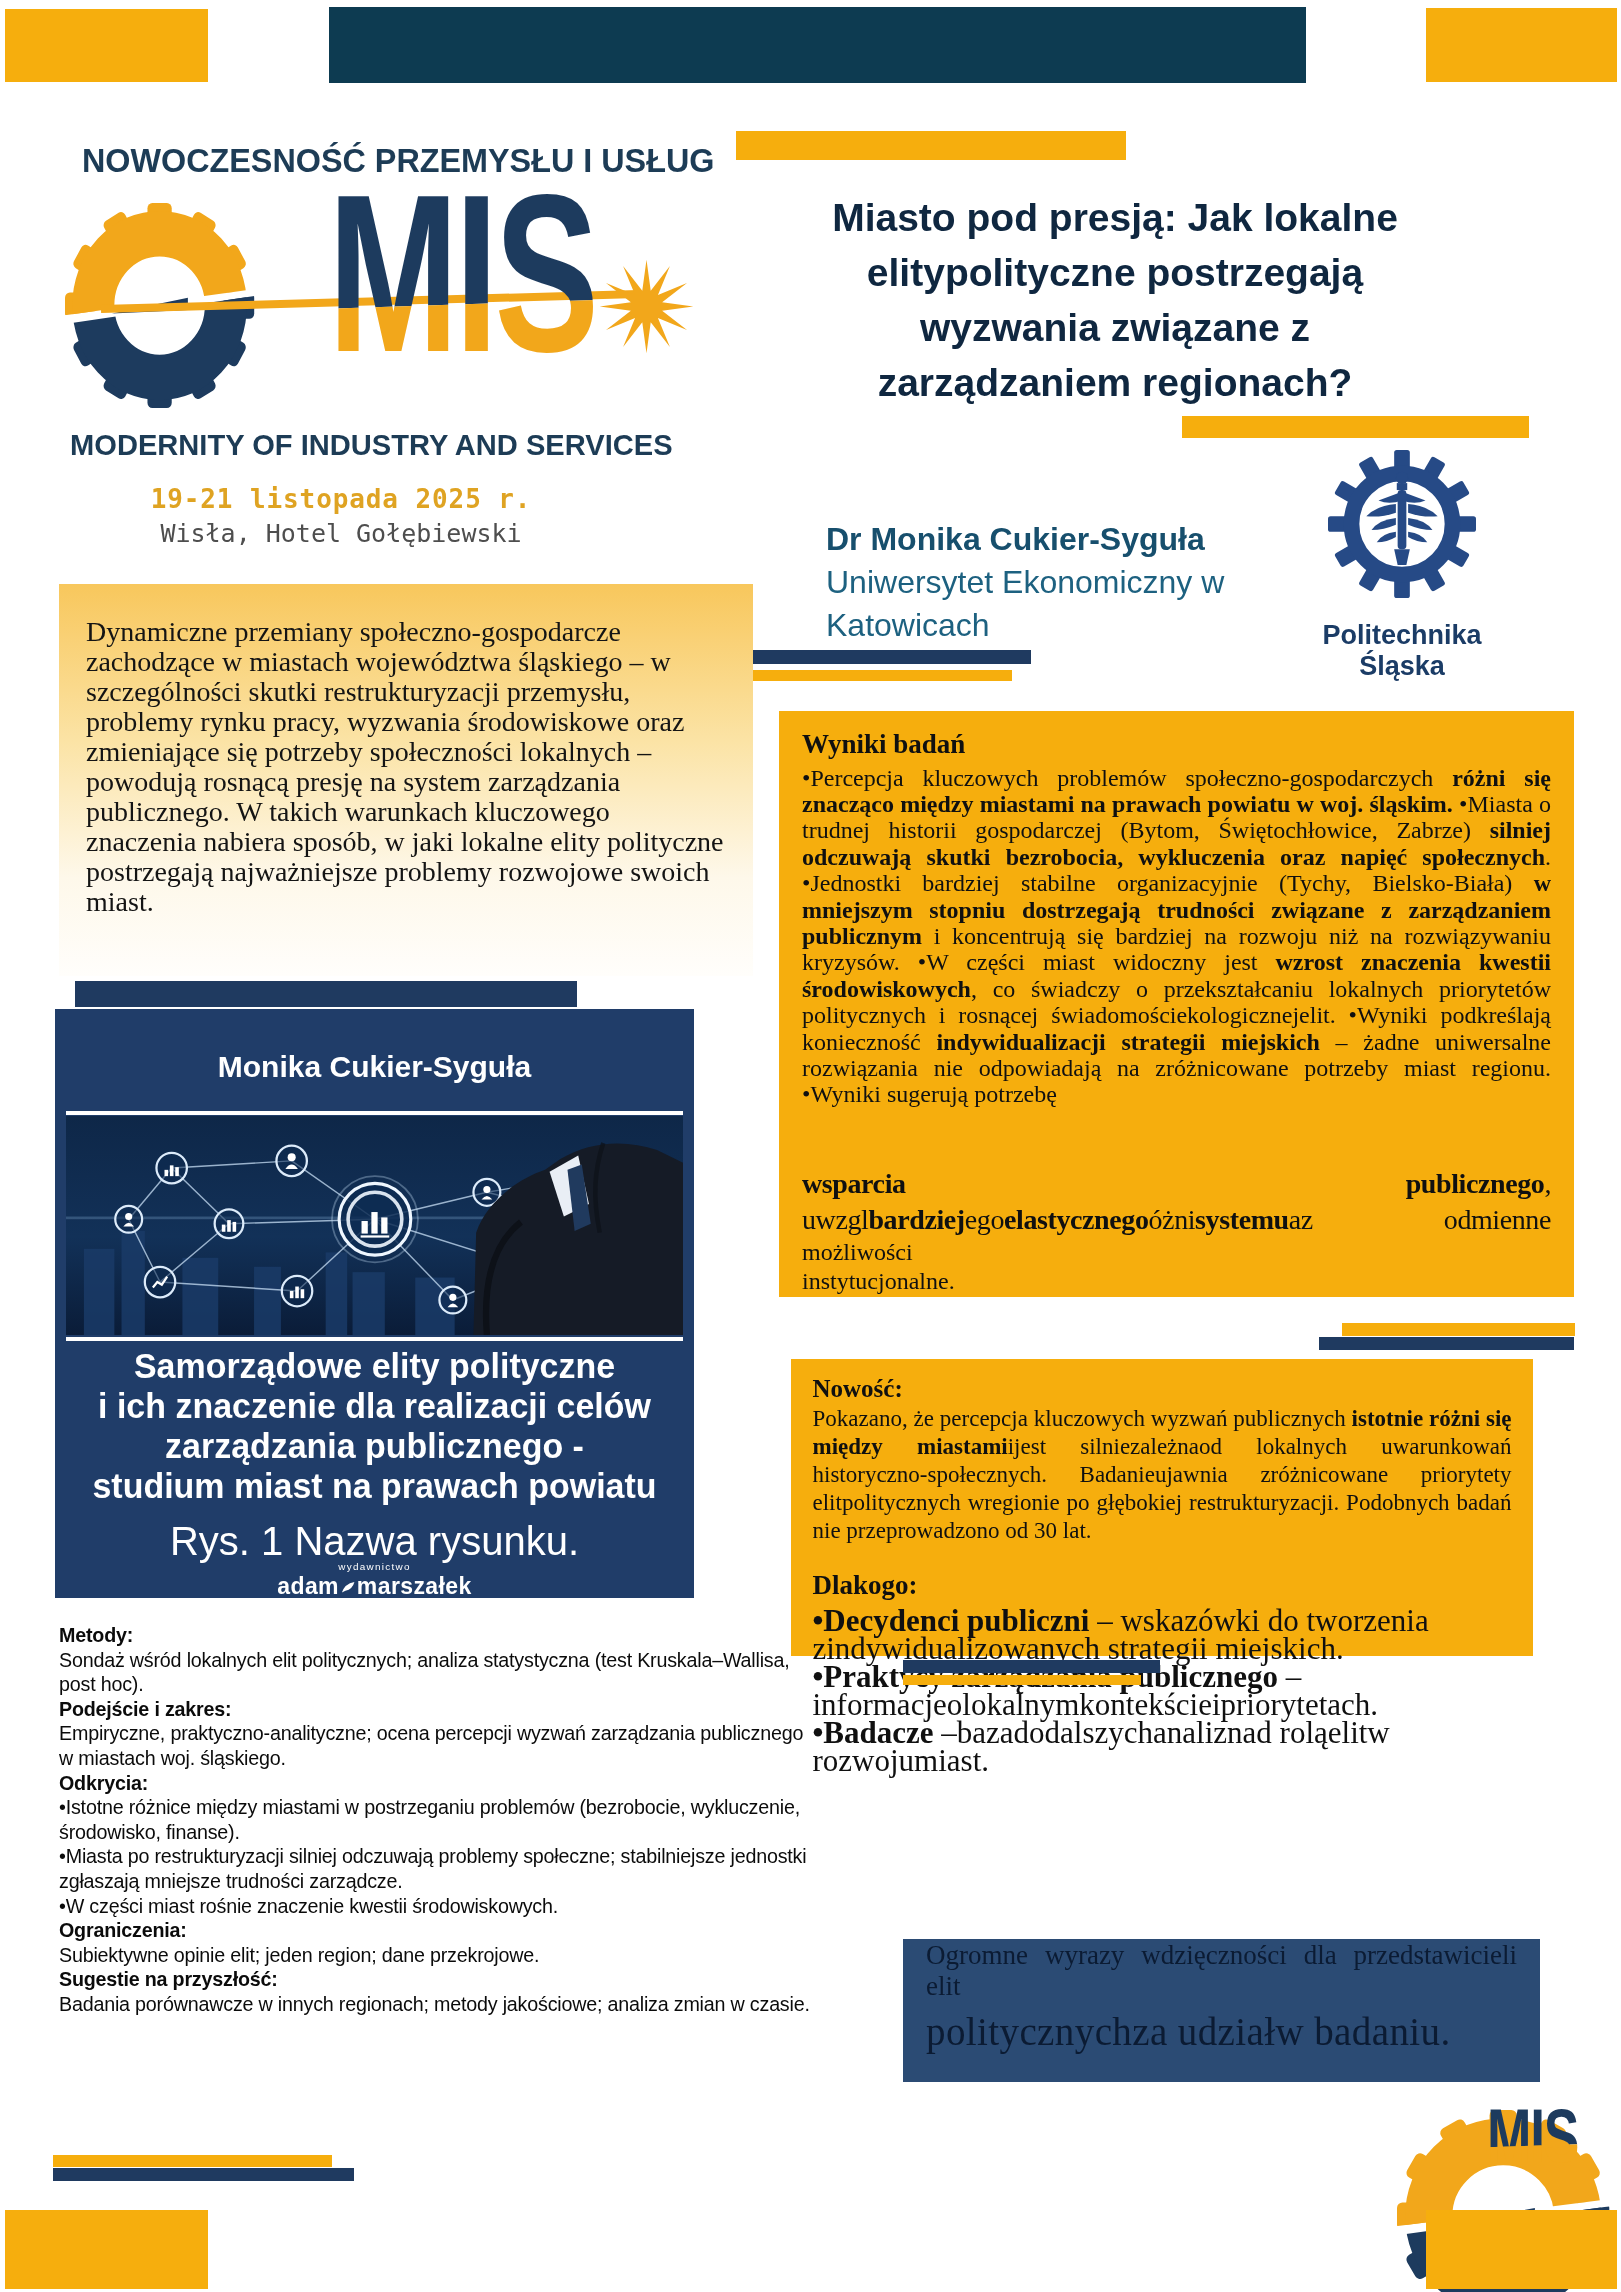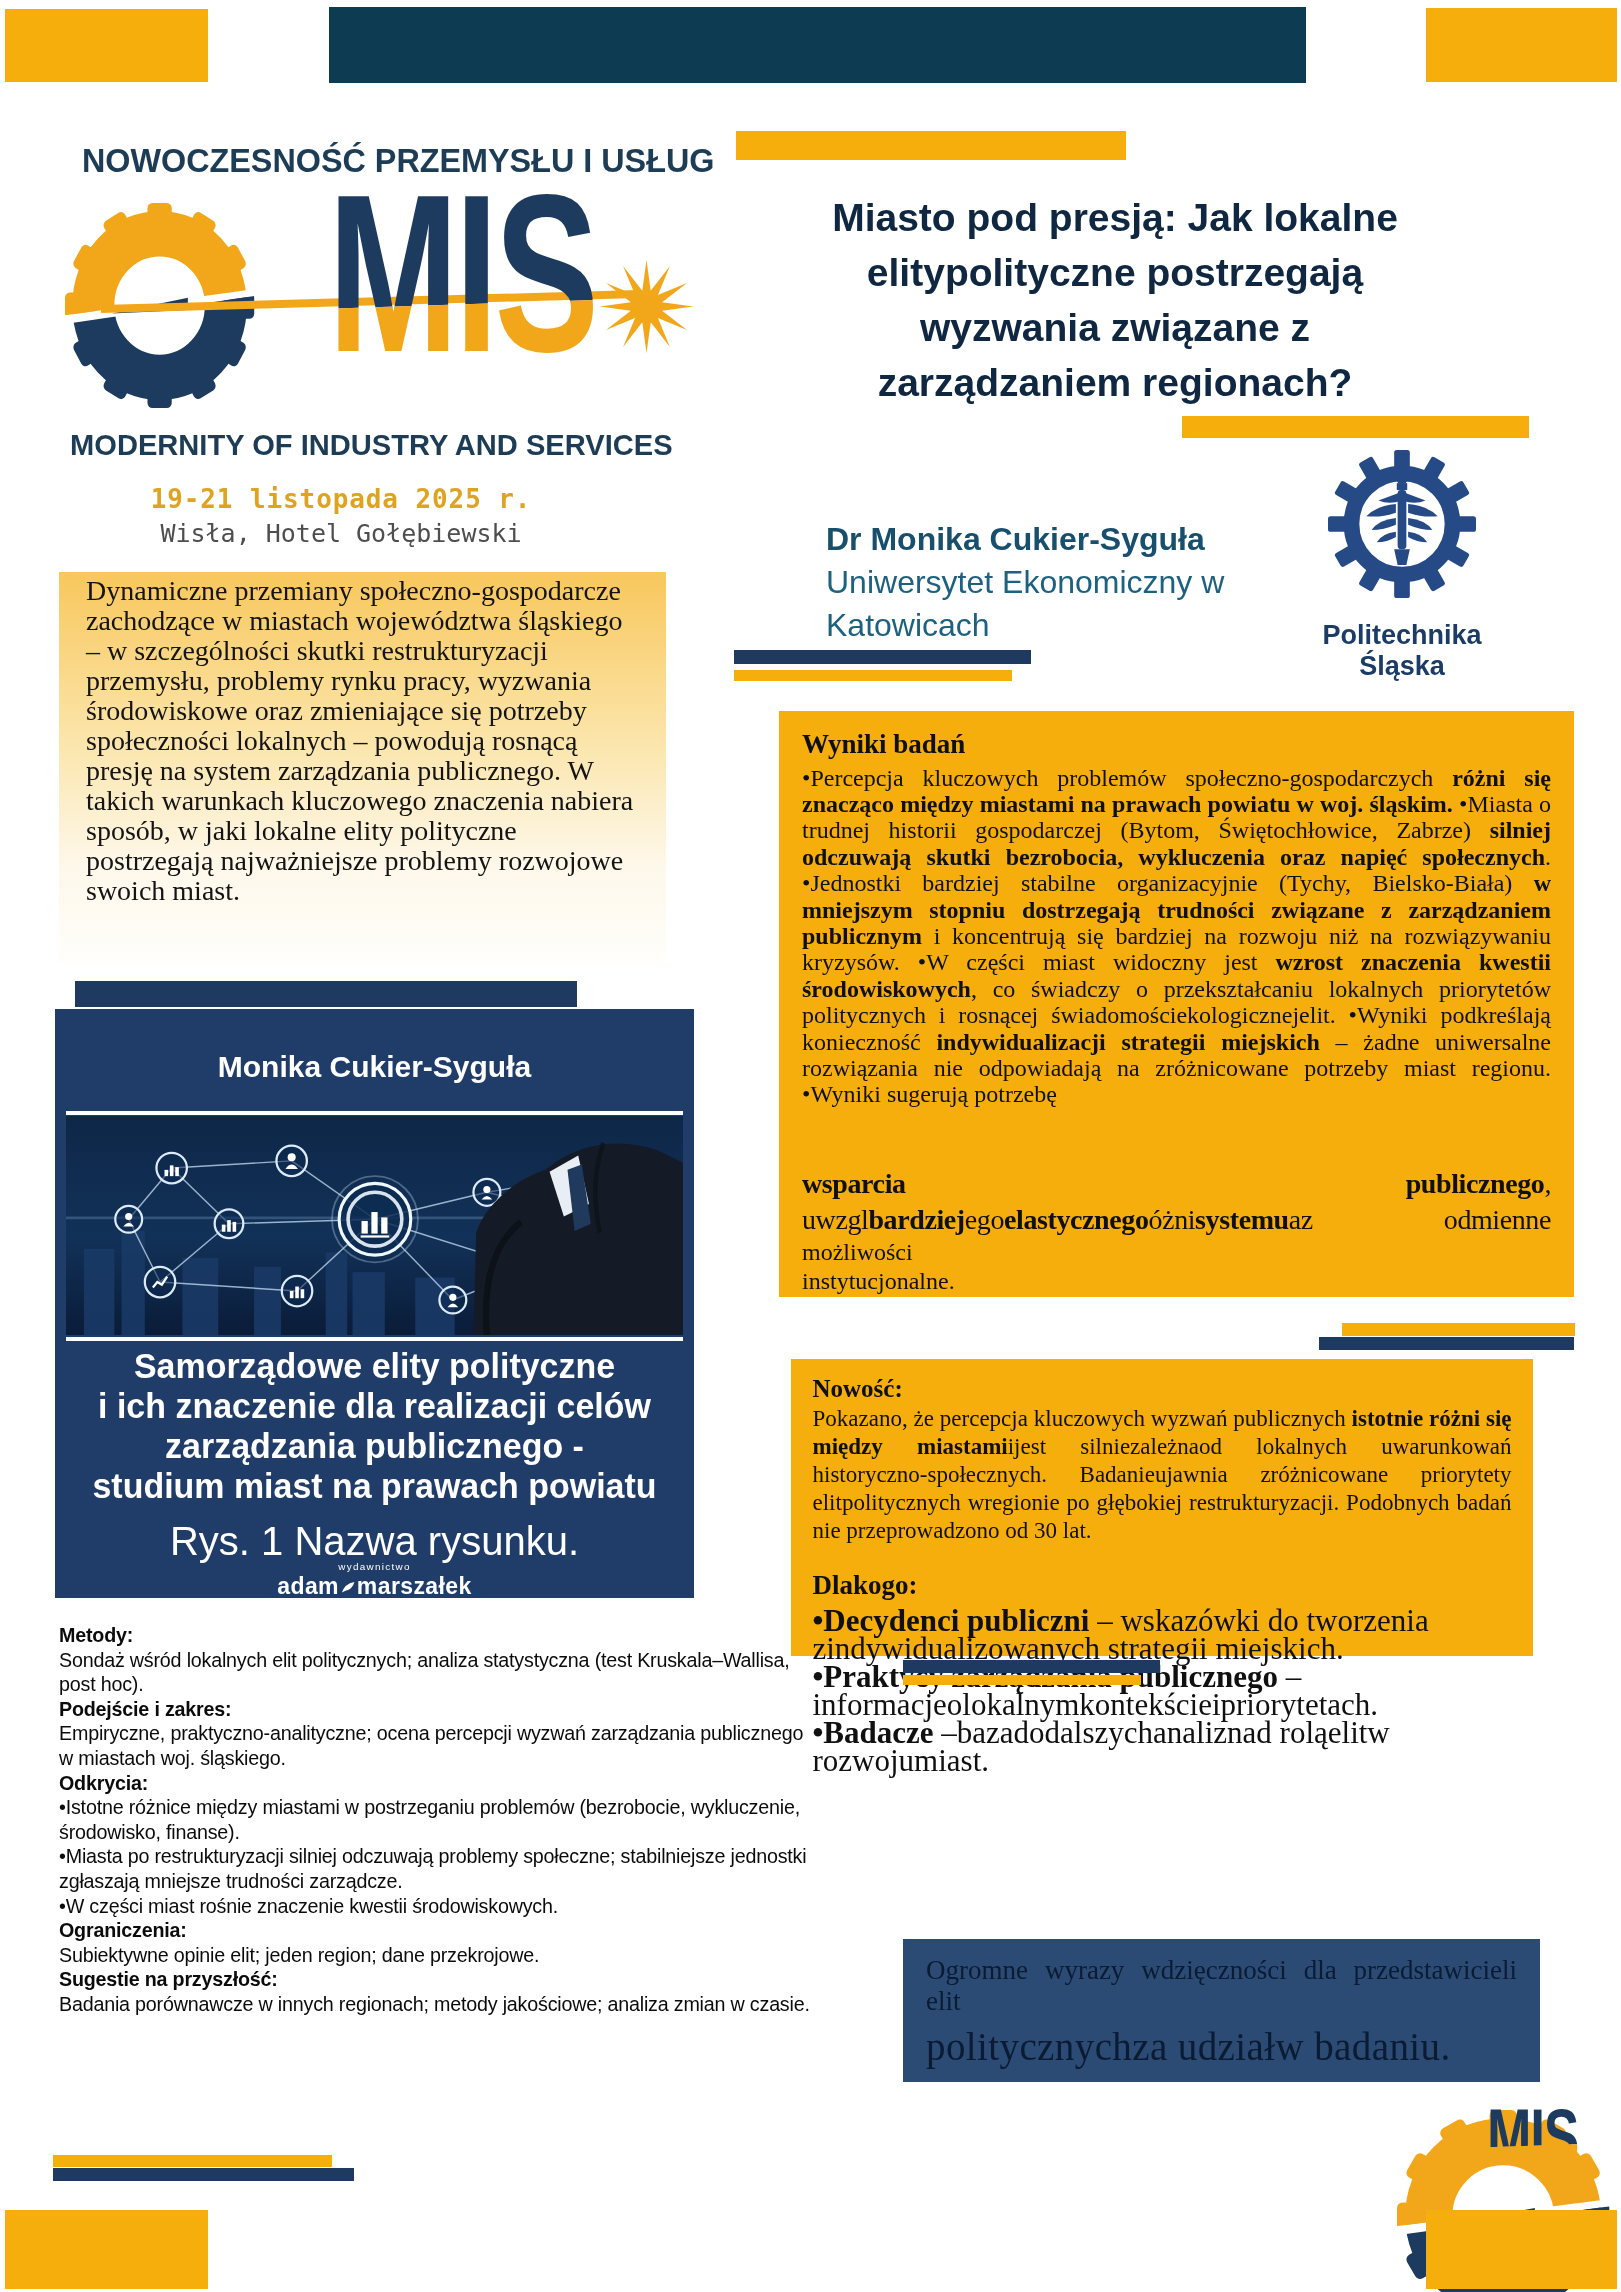--- a/index.html
+++ b/index.html
@@ -39,21 +39,21 @@
   .author-name{font-weight:bold;color:#174F6D;}
 
   .author-bar-n{left:734px;top:650px;width:297px;height:14.3px;}
   .author-bar-y{left:734px;top:670px;width:278px;height:10.7px;}
 
   
   .polsl-badge{position:absolute;left:1328px;top:450px;width:148px;height:148px;}
   .polsl-label{position:absolute;left:1297px;top:620px;width:210px;text-align:center;font-size:27px;line-height:31px;color:#1B3C66;font-weight:bold;}
 
   
-  .intro{position:absolute;left:59px;top:572px;width:607px;height:392px;box-sizing:border-box;padding:4px 27px;
+  .intro{position:absolute;left:59px;top:584px;width:694px;height:392px;box-sizing:border-box;padding:33px 27px;
     background:linear-gradient(180deg,#F8C75C 0%,#FBE3A5 40%,#FEF8EA 75%,#FFFEFB 100%);
     font-family:"Liberation Serif",serif;font-size:28px;line-height:30px;color:#141414;}
   .intro-bar{left:75px;top:981px;width:502px;height:26px;}
 
   
   .results{position:absolute;left:779px;top:711px;width:795px;height:586px;background:#F6AE0D;box-sizing:border-box;
     padding:18px 23px;font-family:"Liberation Serif",serif;color:#101010;}
   .res-h{font-size:27px;font-weight:bold;margin-bottom:4.5px;}
   .res-body{font-size:24px;line-height:26.4px;text-align:justify;}
   .res-overlap{margin-top:58px;font-size:28px;line-height:36px;text-align:justify;text-align-last:justify;letter-spacing:-0.4px;}
@@ -86,21 +86,21 @@
   .pub-prefix{display:block;font-size:9.9px;letter-spacing:1.3px;line-height:10.7px;}
   .pub-name{font-size:23px;font-weight:bold;letter-spacing:0.4px;}
   .pub-name svg{vertical-align:baseline;margin:0 1.8px;}
 
   
   .methods{position:absolute;left:59px;top:1623px;width:757px;font-size:19.7px;line-height:24.6px;color:#0B0B0B;letter-spacing:-0.2px;}
   .m-label{font-weight:bold;}
 
   
   .ack{position:absolute;left:903px;top:1939px;width:637px;height:143px;background:#2B4B74;box-sizing:border-box;
-    padding:16px 23px;font-family:"Liberation Serif",serif;color:#0B1B33;}
+    padding:1px 23px;font-family:"Liberation Serif",serif;color:#0B1B33;}
   .ack1{font-size:27px;text-align:justify;text-align-last:justify;}
   .ack2{font-size:39px;margin-top:7.2px;letter-spacing:0.4px;}
 
   
   .bar-y-bl{left:53px;top:2155px;width:279px;height:11.6px;}
   .bar-n-bl{left:53px;top:2168px;width:301px;height:12.5px;}
   .logo-small{position:absolute;left:1397px;top:2110px;width:627px;height:224px;transform:scale(.34);transform-origin:left top;}
   .bot-y-left{left:5.4px;top:2210px;width:203px;height:79px;}
   .url-bar{position:absolute;left:329px;top:2210px;width:977px;height:79px;background:#0D3B51;color:#ffffff;
     display:flex;align-items:center;justify-content:center;font-size:27px;font-weight:bold;letter-spacing:0.4px;}

